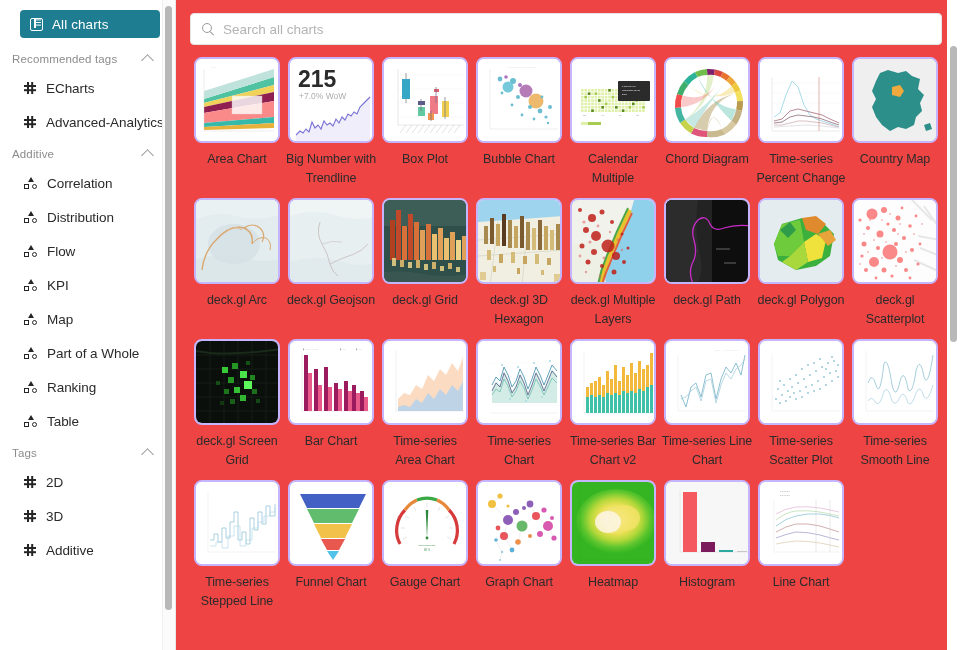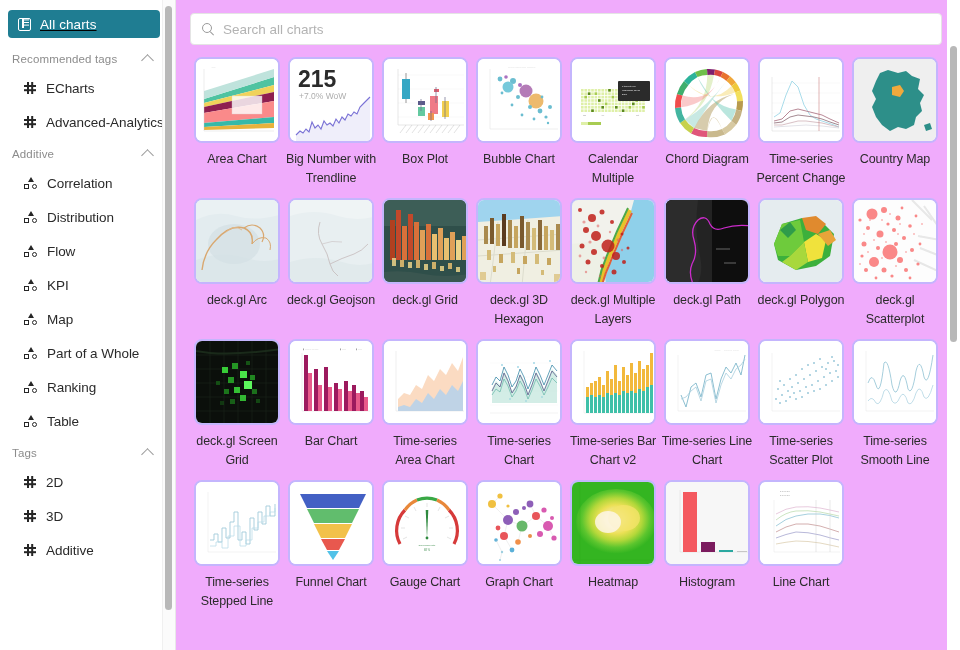--- a/index.html
+++ b/index.html
@@ -25,29 +25,28 @@
     border-right: 1px solid #e8e8e8;
     position: relative;
     overflow: hidden;
     flex: 0 0 176px;
   }
   .sidebar-inner {
     width: 168px;
     padding: 8px 0 0 0;
   }
   .all-charts {
-    margin: 2px 8px 6px 8px;
+    margin: 2px 8px 6px 20px;
     height: 28px;
     background: #1f7d92;
     border-radius: 4px;
     display: flex;
     align-items: center;
     padding: 0 10px;
     cursor: pointer;
-    text-decoration: underline;
   }
   .all-charts .label {
     color: #fff;
     font-size: 13.5px;
     margin-left: 9px;
     letter-spacing: .1px;
   }
   .ic-allcharts {
     width: 13px; height: 13px;
     border: 1.5px solid #fff;
@@ -155,21 +154,21 @@
     top: 0; left: 162px;
     width: 13px; height: 650px;
     background: #fbfbfb;
     border-left: 1px solid #f0f0f0;
   }
 
   
   .main {
     flex: 1 1 auto;
     position: relative;
-    background: #f0abfc;
+    background: #ef4444;
     padding: 0;
     overflow: hidden;
   }
   .searchbar {
     margin: 13px 18px 0 14px;
     height: 32px;
     border: 1px solid #e4e4e4;
     border-radius: 4px;
     display: flex;
     align-items: center;

